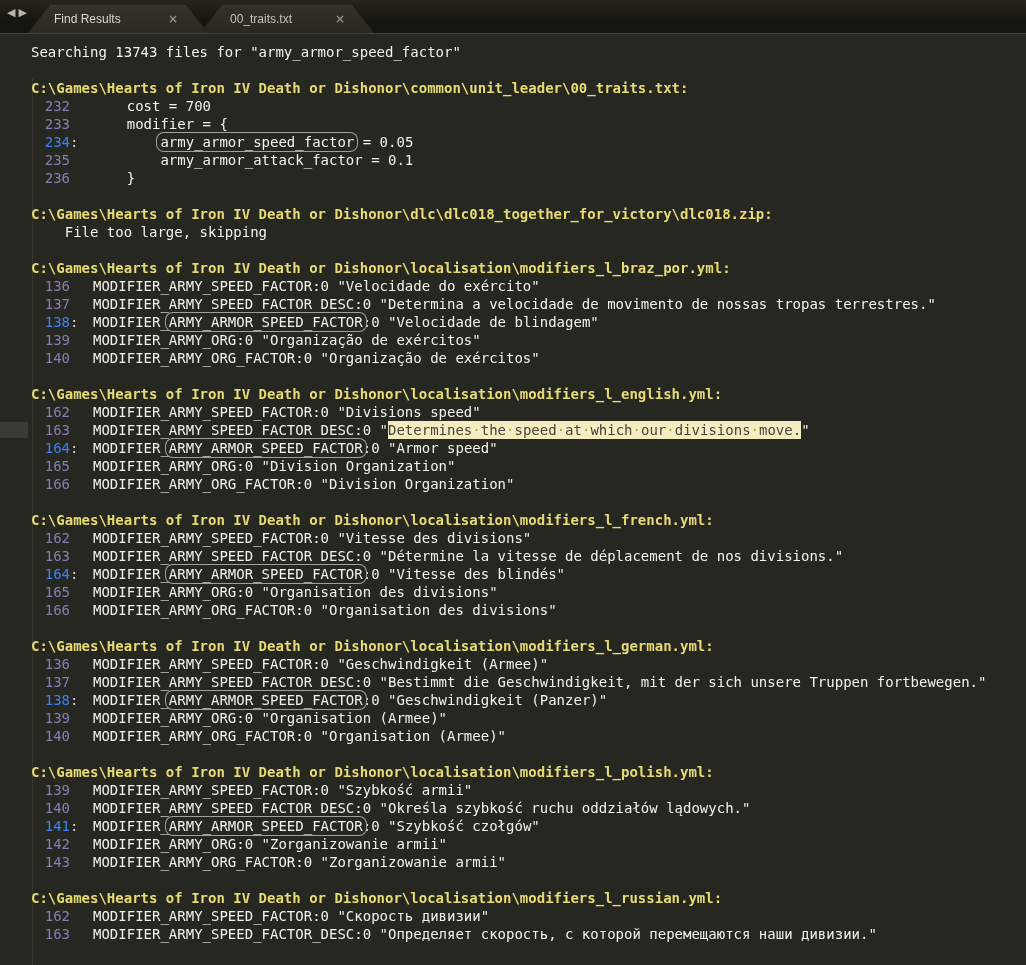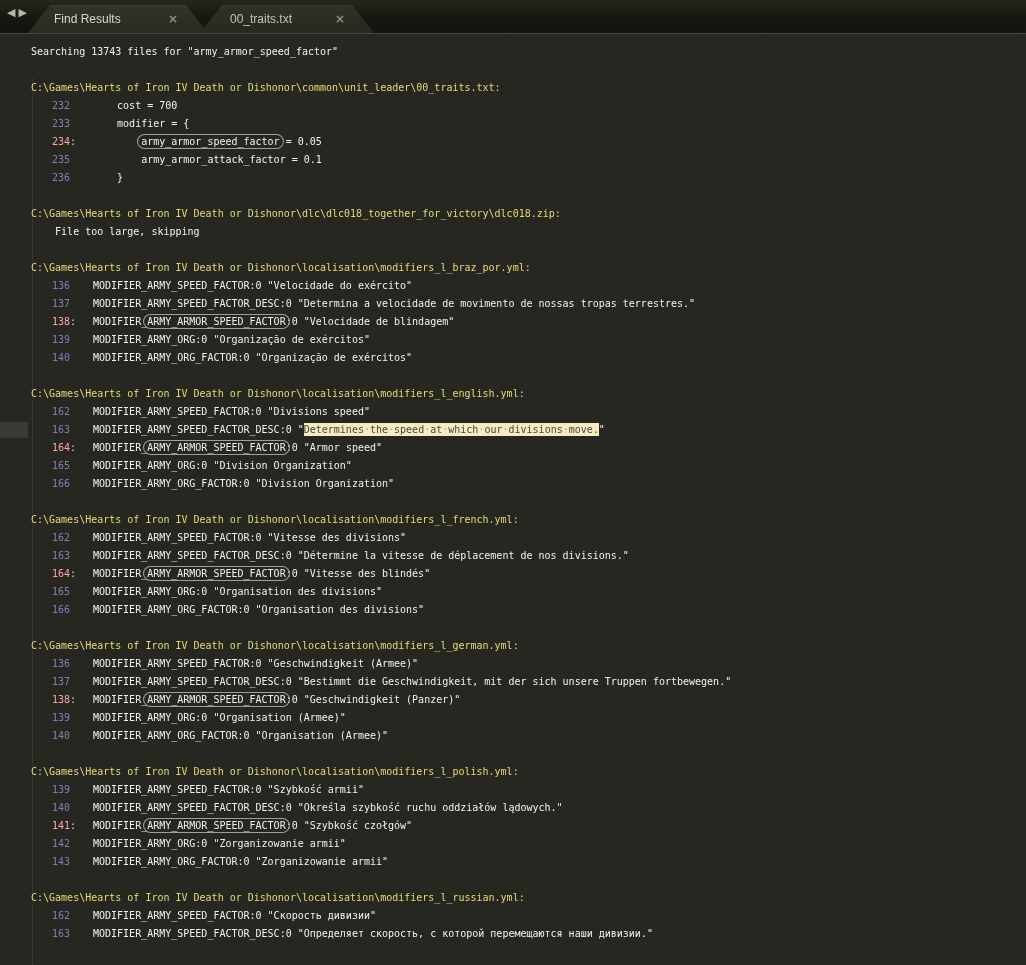--- a/index.html
+++ b/index.html
@@ -55,39 +55,39 @@
     color:#c3c3bc;
     padding:0 27px 0 30px;
   }
   
   #results{
     position:relative;
     width:100%;height:931px;
     padding-top:9px;
     box-sizing:border-box;
     color:#f2f2ea;
-    font-size:10px;
+    font-size:14px;
   }
   #indent-guide{
     position:absolute;left:32px;top:45px;bottom:0;
     width:0;border-left:1px dotted #45443a;
     z-index:0;
   }
   .row{
     position:relative;height:18px;line-height:18px;
     white-space:pre;z-index:1;
   }
   .num{
     display:inline-block;width:39px;margin-left:31px;
     text-align:right;color:#8a7cb5;
   }
-  .row.matchline .num{color:#fca5a5;}
+  .row.matchline .num{color:#3b82f6;}
   .colon{display:inline-block;width:23px;color:#d6d6cd;}
   .code{color:#f2f2ea;}
-  .header-text{margin-left:31px;color:#e6db74;}
+  .header-text{margin-left:31px;color:#e6db74;font-weight:bold;}
   .flush{margin-left:31px;}
   .match-box{
     position:relative;
     padding:1px 3px;margin:-1px -3px;
     border-radius:7px;
     box-shadow:0 0 0 1px #a0a097;
   }
   .sel{
     background:#f6ecc1;color:#45453c;
     padding:1px 0;

